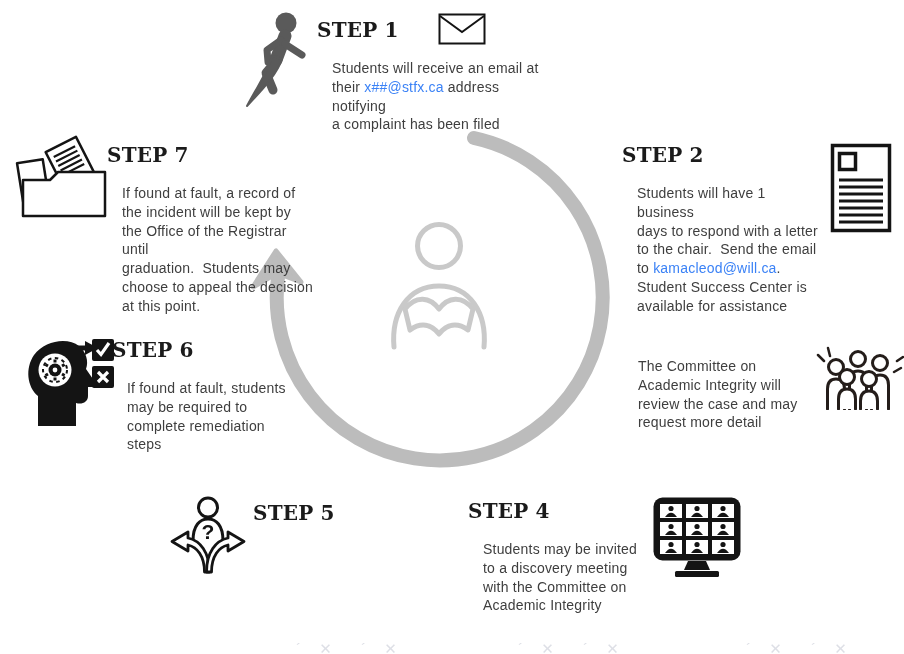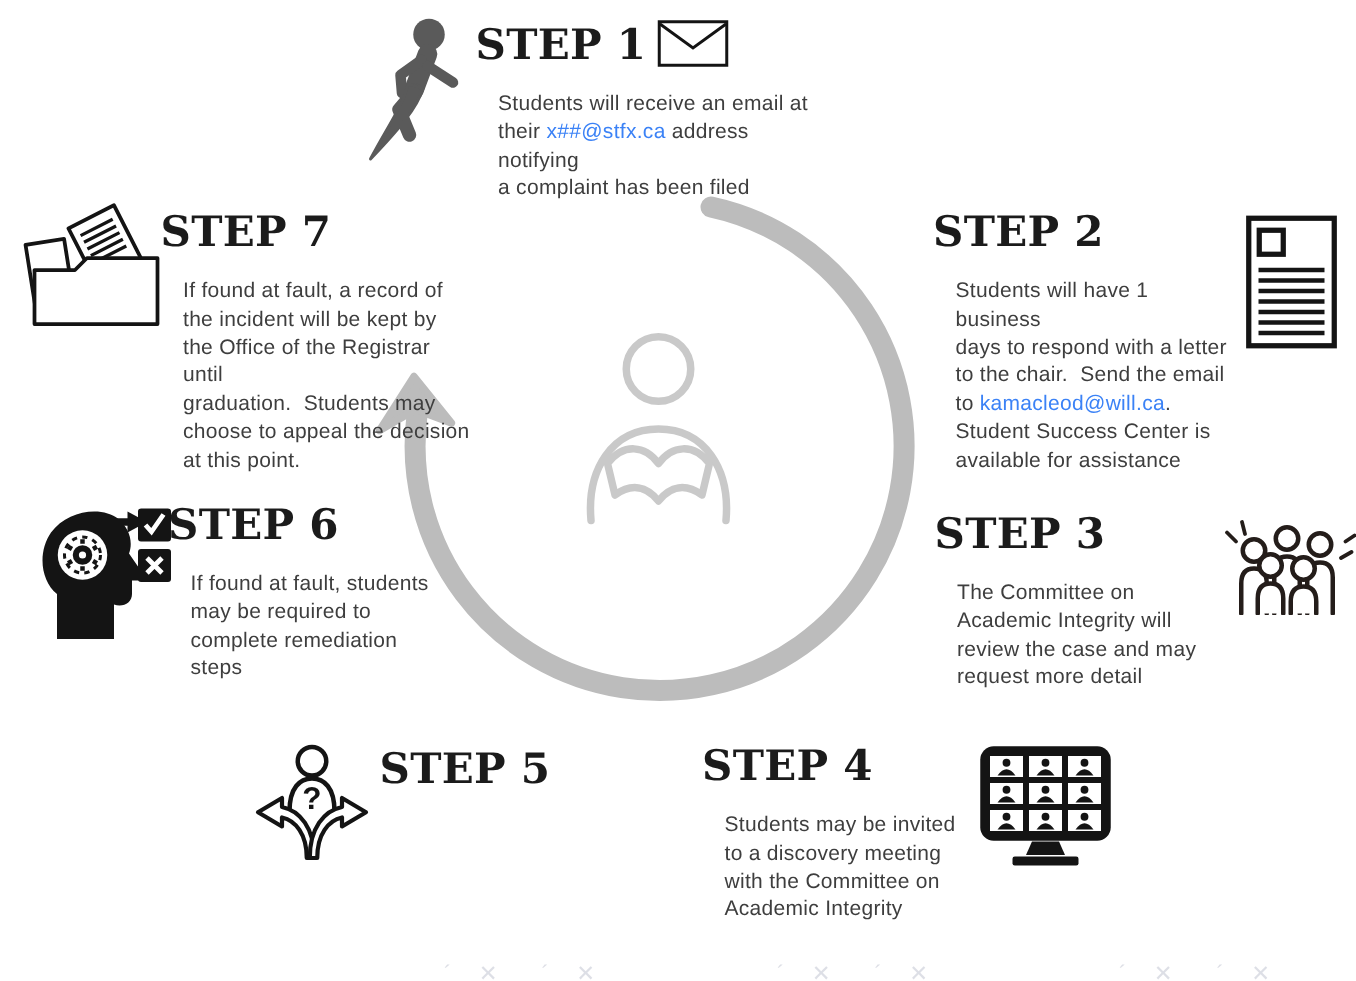--- a/index.html
+++ b/index.html
@@ -1,19 +1,19 @@
 <!DOCTYPE html>
 <html><head>
 <meta charset="utf-8">
 <style>
   html,body{margin:0;padding:0;background:#fff;}
   #page{position:relative;width:904px;height:654px;background:#ffffff;overflow:hidden;
         font-family:"Liberation Sans",sans-serif;}
   .step{position:absolute;z-index:3;}
-  .step h2{font-family:"DejaVu Serif",serif;font-weight:700;font-size:28px;line-height:28px;
+  .step h2{font-family:"DejaVu Serif",serif;font-weight:700;font-size:20px;line-height:28px;
            color:#1b1b1b;margin:0 0 6px 0;letter-spacing:0.2px;}
   .step p{margin:15px;font-size:14px;line-height:18.8px;color:#3e3e3e;letter-spacing:0.2px;
           white-space:pre-wrap;}
   .link{color:#3b82f6;text-decoration:none;cursor:pointer;}
   .icon{position:absolute;z-index:2;}
   .bg{position:absolute;z-index:1;}
   .s1{left:317px;top:16px;width:250px;}
   .s2{left:622px;top:141px;width:214px;}
   .s3{left:623px;top:342px;width:194px;}
   .s4{left:468px;top:497px;width:200px;}
@@ -82,21 +82,20 @@
 Student Success Center is
 available for assistance</span></p>
   </section>
   <svg class="icon i-letter" viewBox="0 0 62 90">
     <rect x="2.5" y="2.5" width="57" height="85" fill="#fff" stroke="#141414" stroke-width="3.5"></rect>
     <rect x="9.5" y="10.5" width="16" height="16" fill="none" stroke="#141414" stroke-width="3.5"></rect>
     <path d="M9 37 H53 M9 44 H53 M9 51 H53 M9 58 H53 M9 65 H53 M9 72 H53 M9 79 H53" stroke="#141414" stroke-width="3" fill="none"></path>
   </svg>
 
   <section class="step s3">
-    <h2>STEP 3</h2>
     <p>The Committee on
 Academic Integrity will
 review the case and may
 request more detail</p>
   </section>
   <svg class="icon i-group" viewBox="0 0 95 65">
     <g stroke="#241d1a" stroke-width="3" fill="#fff" stroke-linecap="round" stroke-linejoin="round">
       <path d="M6 10 L12 16 M16 3 L18 11 M89 23 L82 27 M91 12 L85 16" fill="none" stroke-width="2.5"></path>
       <path d="M15.5 64 L15.5 44 Q15.5 34 24 34 Q32.5 34 32.5 44 L32.5 64"></path>
       <circle cx="24" cy="22" r="7.5"></circle>

